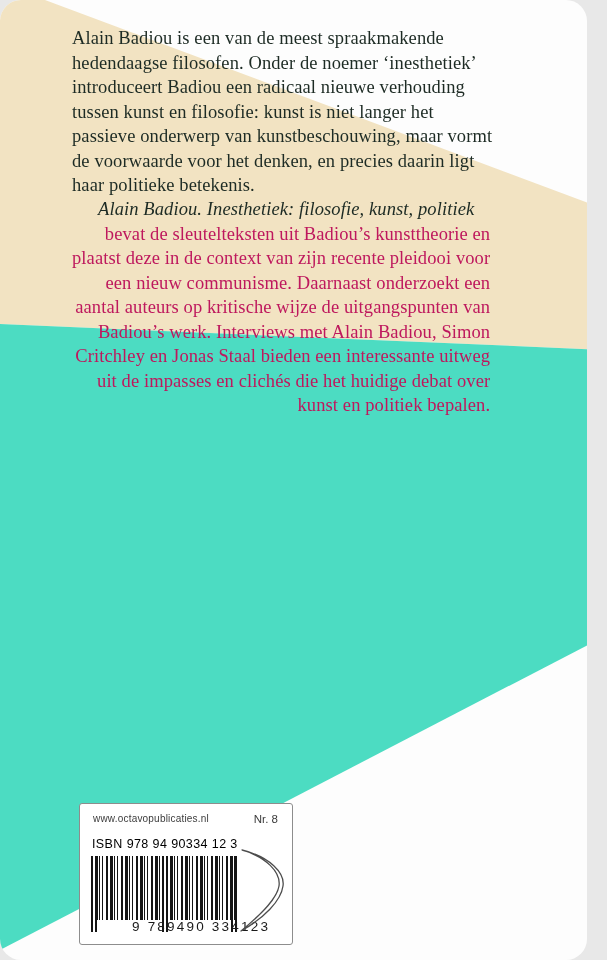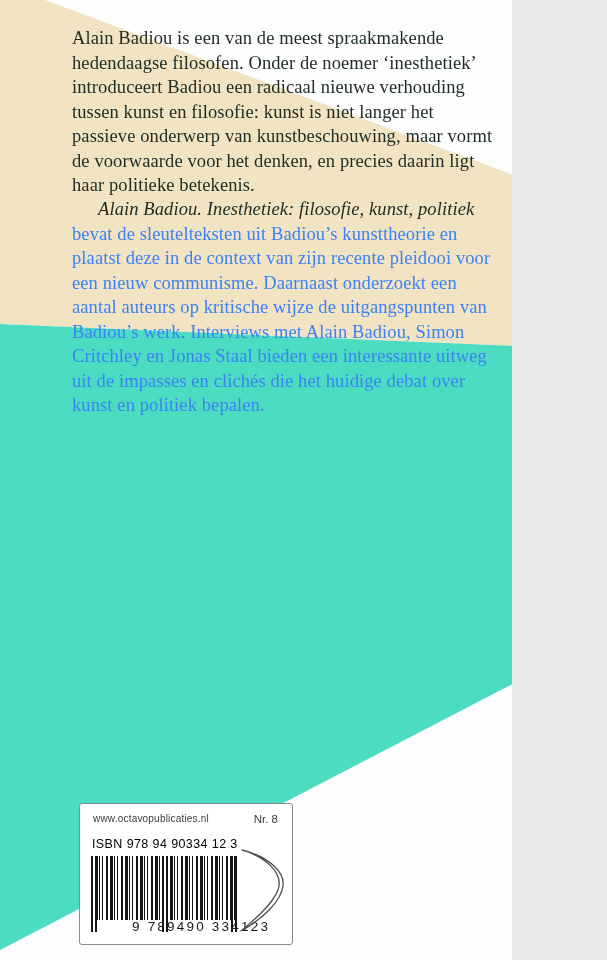--- a/index.html
+++ b/index.html
@@ -1,21 +1,22 @@
 <!DOCTYPE html>
 <html><head>
 <meta charset="utf-8">
 <style>
   html,body{margin:0;padding:0;background:#e8e8e8;}
   .page{
     position:relative;
-    width:512px;height:960px;
+    width:587px;height:960px;
     background:#fdfdfd;
     overflow:hidden;
     font-family:"Liberation Serif", serif;
+    border-radius:21px;
   }
   .panel{position:absolute;inset:0;}
   .panel.cream{
     clip-path:polygon(0 0, 45px 0, 607px 210px, 607px 350px, 0 324px);
   }
   .panel.teal{
     clip-path:polygon(0 324px, 607px 350px, 607px 635px, 0 950px);
   }
   .body-text{
     position:absolute;
@@ -97,21 +98,21 @@
   <div class="body-text p1" style="color: rgb(29, 43, 36);">Alain Badiou is een van de meest spraakmakende
 hedendaagse filosofen. Onder de noemer ‘inesthetiek’
 introduceert Badiou een radicaal nieuwe verhouding
 tussen kunst en filosofie: kunst is niet langer het
 passieve onderwerp van kunstbeschouwing, maar vormt
 de voorwaarde voor het denken, en precies daarin ligt
 haar politieke betekenis.</div>
 
   <div class="body-text p2-first" style="color: rgb(29, 43, 36);">Alain Badiou. Inesthetiek: filosofie, kunst, politiek</div>
 
-  <div class="body-text p2-rest" style="color: #3b82f6;">bevat de sleutelteksten uit Badiou’s kunsttheorie en
+  <div class="body-text p2-rest" style="color: #be185d; text-align: right;">bevat de sleutelteksten uit Badiou’s kunsttheorie en
 plaatst deze in de context van zijn recente pleidooi voor
 een nieuw communisme. Daarnaast onderzoekt een
 aantal auteurs op kritische wijze de uitgangspunten van
 Badiou’s werk. Interviews met Alain Badiou, Simon
 Critchley en Jonas Staal bieden een interessante uitweg
 uit de impasses en clichés die het huidige debat over
 kunst en politiek bepalen.</div>
 
 
   <div class="colophon">

